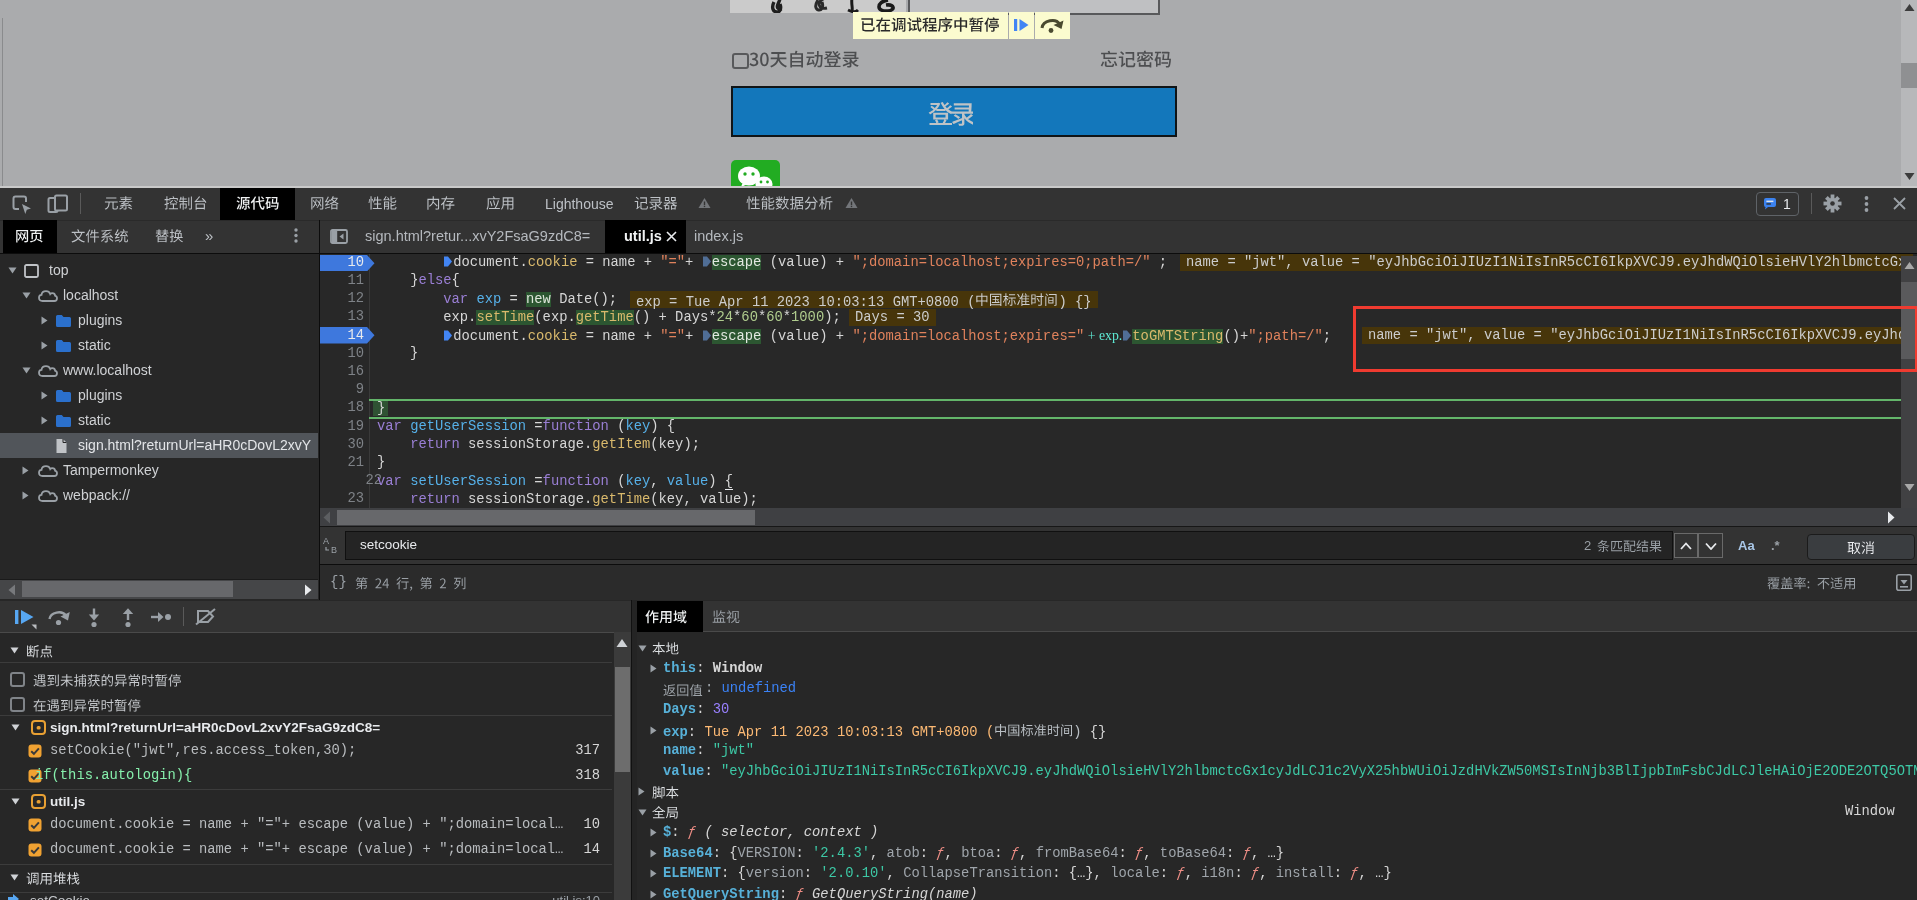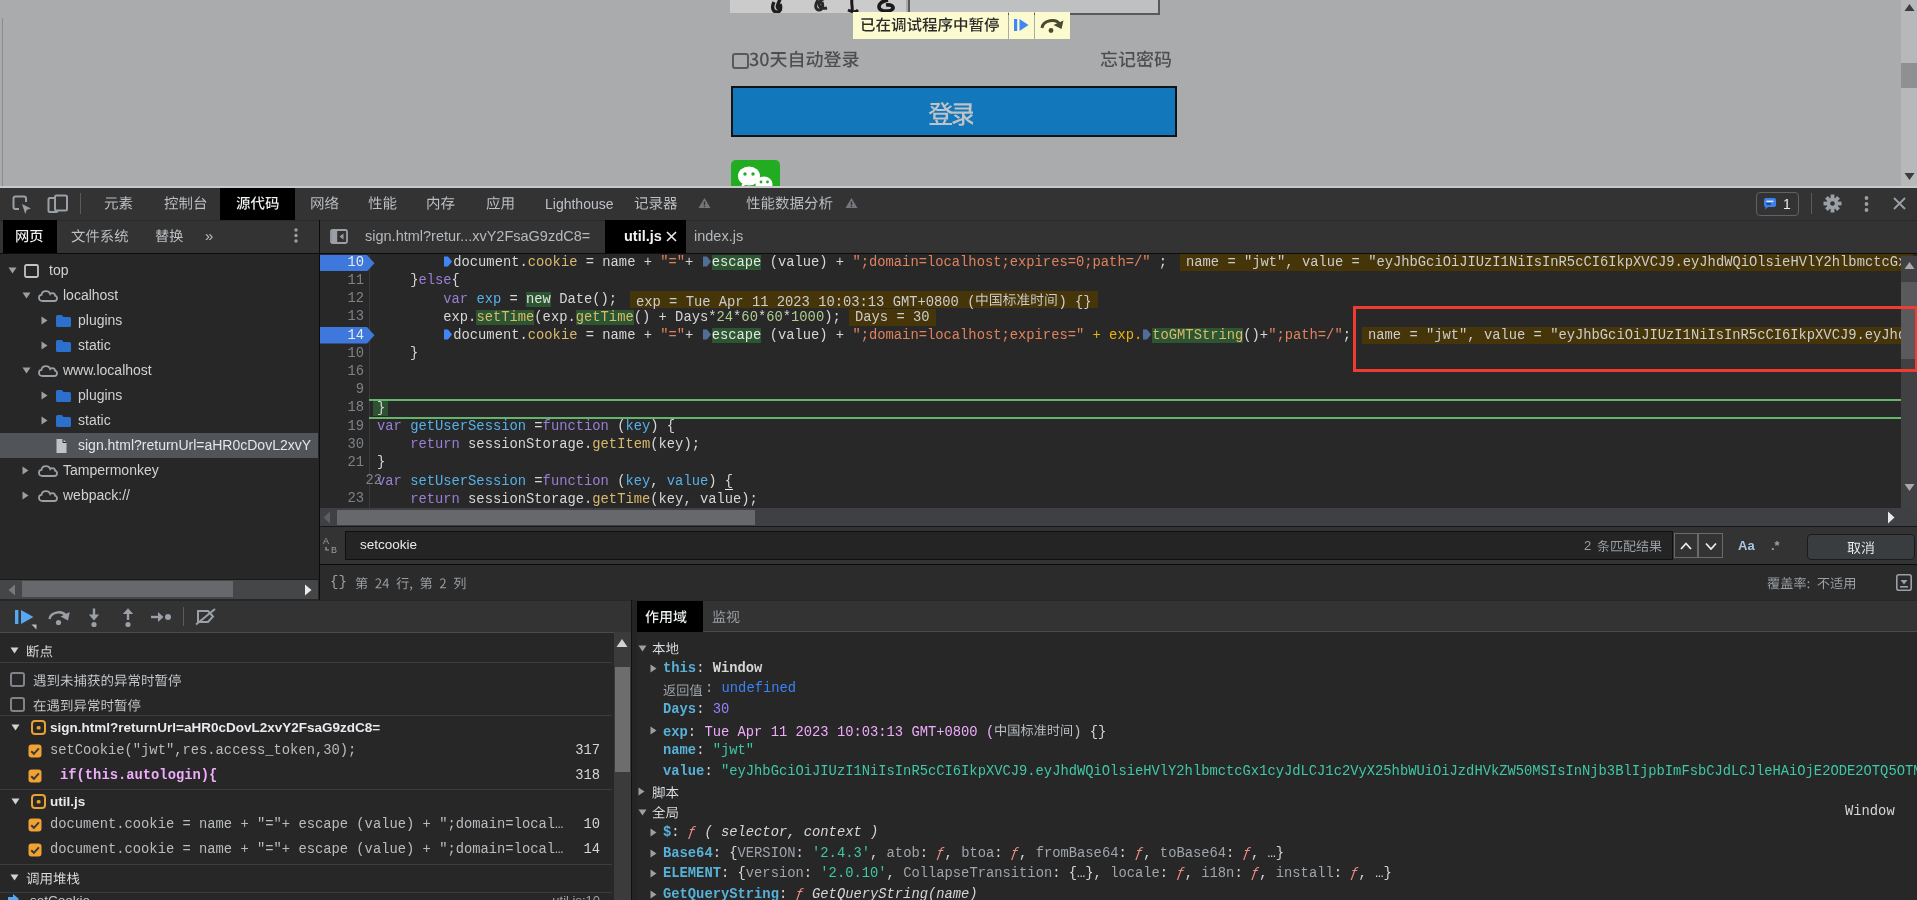--- a/index.html
+++ b/index.html
@@ -397,21 +397,21 @@
     </svg><span style="color:#d6d6d6;">document</span><span style="color:#d6d6d6;">.</span><span style="color:#d9b96c;">cookie</span><span style="color:#d6d6d6;"> = name + </span><span style="color:#e0825c;">"="</span><span style="color:#d6d6d6;">+ </span><svg style="display:inline-block;vertical-align:-1px;" width="10" height="11">
       <path d="M1 0.5 L5 0.5 L9 5.5 L5 10.5 L1 10.5 Z" fill="#71a7f0" fill-opacity="0.55"></path>
     </svg><span style="color: #e2e8e0;background:#2c5631;">escape</span><span style="color:#d6d6d6;"> (value) + </span><span style="color:#e0825c;">";domain=localhost;expires=0;path=/"</span><span style="color:#d6d6d6;"> ;</span></div>
 <div class="m" style="position:absolute;left:377px;top:272.4px;line-height:17px;color:#d6d6d6;">    <span style="color:#d6d6d6;">}</span><span style="color:#9a7fd5;">else</span><span style="color:#d6d6d6;">{</span></div>
 <div class="m" style="position:absolute;left:377px;top:290.6px;line-height:17px;color:#d6d6d6;">        <span style="color:#9a7fd5;">var</span> <span style="color:#56b0e8;">exp</span><span style="color:#d6d6d6;"> = </span><span style="color:#dde6da;background:#2c5631;">new</span> <span style="color:#d6d6d6;margin-top:23px;">Date</span><span style="color:#d6d6d6;">();</span></div>
 <div class="m" style="position:absolute;left:377px;top:308.8px;line-height:17px;color:#d6d6d6;">        <span style="color:#d6d6d6;">exp.</span><span style="color:#d9b96c;background:#2c5631;">setTime</span><span style="color:#d6d6d6;">(exp.</span><span style="color:#d9b96c;background:#2c5631;">getTime</span><span style="color:#d6d6d6;">() + Days</span><span style="color:#d6d6d6;">*</span><span style="color:#b0cc8e;">24</span><span style="color:#d6d6d6;">*</span><span style="color:#b0cc8e;">60</span><span style="color:#d6d6d6;">*</span><span style="color:#b0cc8e;">60</span><span style="color:#d6d6d6;">*</span><span style="color:#b0cc8e;">1000</span><span style="color:#d6d6d6;">);</span></div>
 <div class="m" style="position:absolute;left:377px;top:327.0px;line-height:17px;color:#d6d6d6;">        <svg style="display:inline-block;vertical-align:-1px;" width="10" height="11">
       <path d="M1 0.5 L5 0.5 L9 5.5 L5 10.5 L1 10.5 Z" fill="#4285f4"></path>
     </svg><span style="color:#d6d6d6;">document</span><span style="color:#d6d6d6;">.</span><span style="color:#d9b96c;">cookie</span><span style="color:#d6d6d6;"> = name + </span><span style="color:#e0825c;">"="</span><span style="color:#d6d6d6;">+ </span><svg style="display:inline-block;vertical-align:-1px;" width="10" height="11">
       <path d="M1 0.5 L5 0.5 L9 5.5 L5 10.5 L1 10.5 Z" fill="#71a7f0" fill-opacity="0.55"></path>
-    </svg><span style="color:#e2e8e0;background:#2c5631;">escape</span><span style="color:#d6d6d6;"> (value) + </span><span style="color:#e0825c;">";domain=localhost;expires="</span><span style="color:#eab308;"> + exp.</span><svg style="display:inline-block;vertical-align:-1px;" width="10" height="11">
+    </svg><span style="color:#e2e8e0;background:#2c5631;">escape</span><span style="color:#d6d6d6;"> (value) + </span><span style="color:#e0825c;">";domain=localhost;expires="</span><span style="color:#5eead4;font-family:Liberation Serif, serif;"> + exp.</span><svg style="display:inline-block;vertical-align:-1px;" width="10" height="11">
       <path d="M1 0.5 L5 0.5 L9 5.5 L5 10.5 L1 10.5 Z" fill="#71a7f0" fill-opacity="0.55"></path>
     </svg><span style="color:#d9b96c;background:#2c5631;">toGMTString</span><span style="color:#d6d6d6;">()+</span><span style="color:#e0825c;">";path=/"</span><span style="color:#d6d6d6;">;</span></div>
 <div class="m" style="position:absolute;left:377px;top:345.2px;line-height:17px;color:#d6d6d6;">    }</div>
 <div class="m" style="position:absolute;left:377px;top:399.8px;line-height:17px;color:#d6d6d6;">}</div>
 <div class="m" style="position:absolute;left:377px;top:418.0px;line-height:17px;color:#d6d6d6;"><span style="color:#9a7fd5;">var</span> <span style="color:#56b0e8;">getUserSession</span><span style="color:#d6d6d6;"> =</span><span style="color:#9a7fd5;">function</span><span style="color:#d6d6d6;"> (</span><span style="color:#56b0e8;">key</span><span style="color:#d6d6d6;">) {</span></div>
 <div class="m" style="position:absolute;left:377px;top:436.2px;line-height:17px;color:#d6d6d6;">    <span style="color:#9a7fd5;">return</span><span style="color:#d6d6d6;"> sessionStorage</span><span style="color:#d6d6d6;">.</span><span style="color:#d9b96c;">getItem</span><span style="color:#d6d6d6;">(key);</span></div>
 <div class="m" style="position:absolute;left:377px;top:454.4px;line-height:17px;color:#d6d6d6;">}</div>
 <div class="m" style="position:absolute;left:377px;top:472.6px;line-height:17px;color:#d6d6d6;"><span style="color:#9a7fd5;">var</span> <span style="color:#56b0e8;">setUserSession</span><span style="color:#d6d6d6;"> =</span><span style="color:#9a7fd5;">function</span><span style="color:#d6d6d6;"> (</span><span style="color:#56b0e8;">key</span><span style="color:#d6d6d6;">, </span><span style="color:#56b0e8;">value</span><span style="color:#d6d6d6;">) </span><span style="color:#d6d6d6;border-bottom:1.5px solid #e8eaed;">{</span></div>
 <div class="m" style="position:absolute;left:377px;top:490.8px;line-height:17px;color:#d6d6d6;">    <span style="color:#9a7fd5;">return</span><span style="color:#d6d6d6;"> sessionStorage</span><span style="color:#d6d6d6;">.</span><span style="color:#d9b96c;">getTime</span><span style="color:#d6d6d6;">(key, value);</span></div>
 <div class="m" style="position:absolute;left:1180px;top:254.2px;line-height:17px;height:17px;background:#47350a;color:#cbcccd;padding:0 6px;width:721px;overflow:hidden;white-space:pre;">name = "jwt", value = "eyJhbGciOiJIUzI1NiIsInR5cCI6IkpXVCJ9.eyJhdWQiOlsieHVlY2hlbmctcGx1cyJdLCJ1c2VyX25hbWUiOiJzdHVkZW50MSIsInNjb3BlIjpbImFsbCJdLCJleHAiOjE2ODE2OTQ5OTMsImp0aSI6</div>
@@ -587,21 +587,21 @@
     </svg>
   </div>
 <div class="m" style="position:absolute;left:50px;top:743px;color:#b9bcbf;">setCookie("jwt",res.access_token,30);</div>
 <div class="m" style="position:absolute;left:540px;top:743px;width:60px;text-align:right;color:#d6d6d6;">317</div>
 <div style="position:absolute;left:28px;top:769px;">
     <svg width="14" height="14">
       <rect x="0.5" y="0.5" width="13" height="13" rx="3" fill="#f0a232"></rect>
       <path d="M3.2 7.2 L5.9 9.8 L10.9 4.3" stroke="#3a3a3a" stroke-width="2" fill="none"></path>
     </svg>
   </div>
-<div class="m" style="position:absolute;left:60px;top:768px;color:#f0abfc;font-weight:bold;">if(this.autologin){</div>
+<div class="m" style="position:absolute;left:35px;top:768px;color:#86efac;">if(this.autologin){</div>
 <div class="m" style="position:absolute;left:540px;top:768px;width:60px;text-align:right;color:#d6d6d6;">318</div>
 <div style="position:absolute;left:0;top:789px;width:612px;height:1px;background:#3c3c3c;"></div>
 <div style="position:absolute;left:11px;top:798.0px;">
     <svg width="9" height="7">
       <path d="M0.5 0.5 L8.5 0.5 L4.5 6.5 Z" fill="#cfd2d6"></path>
     </svg>
   </div>
 <div style="position:absolute;left:31px;top:794px;">
     <svg width="15" height="15">
       <rect x="1" y="1" width="13" height="13" rx="3" stroke="#e8a033" stroke-width="2" fill="none"></rect>
@@ -687,21 +687,21 @@
       <path d="M3.3 7V12.1H2.3V8H0.6V7ZM1 3.1 1.8 2.6Q2.1 2.9 2.4 3.3Q2.8 3.7 3.1 4Q3.4 4.4 3.6 4.6L2.8 5.2Q2.6 5 2.3 4.6Q2 4.2 1.6 3.8Q1.3 3.4 1 3.1ZM5.6 5.5H11V6.4H5.6ZM5.1 3.1H6.1V6Q6.1 6.7 6 7.4Q5.9 8.2 5.8 9Q5.6 9.8 5.3 10.5Q5 11.3 4.5 11.9Q4.4 11.8 4.2 11.7Q4.1 11.6 3.9 11.5Q3.8 11.4 3.7 11.3Q4.3 10.6 4.6 9.6Q4.9 8.7 5 7.7Q5.1 6.8 5.1 6ZM10.9 5.5H11L11.2 5.5L11.8 5.7Q11.5 6.9 10.9 8Q10.3 9 9.6 9.8Q8.8 10.6 8 11.2Q7.1 11.7 6.1 12.1Q6.1 11.9 5.9 11.7Q5.7 11.5 5.6 11.3Q6.4 11 7.3 10.5Q8.1 10 8.8 9.2Q9.5 8.5 10 7.6Q10.6 6.7 10.9 5.7ZM11.4 2.3 12.3 3.1Q11.4 3.4 10.2 3.5Q9 3.7 7.8 3.8Q6.5 3.9 5.4 3.9Q5.3 3.8 5.2 3.5Q5.2 3.2 5.1 3.1Q5.9 3 6.8 3Q7.7 2.9 8.5 2.8Q9.4 2.7 10.1 2.6Q10.9 2.5 11.4 2.3ZM6.4 7.8 7.1 7.2Q7.7 7.7 8.3 8.3Q9 8.8 9.7 9.4Q10.4 9.9 11 10.5Q11.6 11 12 11.4L11.2 12.1Q10.8 11.7 10.3 11.1Q9.7 10.6 9 10Q8.3 9.4 7.7 8.9Q7 8.3 6.4 7.8ZM2.7 11.7Q3.1 11.7 3.4 11.9Q3.7 12.1 4.2 12.4Q4.9 12.8 5.8 12.9Q6.7 13 7.8 13Q8.5 13 9.4 12.9Q10.3 12.9 11.2 12.8Q12 12.8 12.7 12.7Q12.6 12.8 12.6 13Q12.5 13.2 12.5 13.4Q12.4 13.6 12.4 13.7Q12 13.8 11.4 13.8Q10.8 13.8 10.2 13.8Q9.5 13.9 8.9 13.9Q8.2 13.9 7.7 13.9Q6.5 13.9 5.6 13.8Q4.7 13.6 4 13.3Q3.6 13 3.3 12.8Q2.9 12.6 2.7 12.6Q2.5 12.6 2.2 12.8Q2 13 1.7 13.3Q1.4 13.7 1.1 14L0.4 13.1Q1.1 12.5 1.7 12.1Q2.3 11.7 2.7 11.7Z M18.1 6.6V9.6H21.4V6.6ZM17.2 5.7H22.3V10.5H17.2ZM14.3 2.6H25.3V14.2H24.3V3.6H15.3V14.2H14.3ZM14.9 12.6H24.9V13.5H14.9Z M30.7 3.5H38.7V4.3H30.7ZM30.2 13H39.1V13.9H30.2ZM31.4 5.6H37.9V13.3H36.9V6.3H32.3V13.3H31.4ZM32.1 7.5H37.2V8.2H32.1ZM32 9.3H37.4V10H32ZM32 11.2H37.2V11.9H32ZM34.3 2.1 35.4 2.2Q35.3 2.8 35.1 3.5Q35 4.2 34.8 4.8Q34.7 5.4 34.5 5.9L33.7 5.8Q33.8 5.3 33.9 4.7Q34 4 34.1 3.3Q34.3 2.7 34.3 2.1ZM29.9 2.1 30.8 2.4Q30.4 3.5 29.9 4.6Q29.3 5.7 28.7 6.7Q28.1 7.6 27.4 8.4Q27.3 8.3 27.2 8.1Q27.1 7.9 27 7.7Q26.9 7.5 26.8 7.4Q27.4 6.7 28 5.9Q28.6 5.1 29.1 4.1Q29.5 3.1 29.9 2.1ZM28.5 5.6 29.4 4.7 29.4 4.7V14.3H28.5Z" fill="#9fa5ab"></path>
     </svg>
   </div>
 <div class="m" style="position:absolute;left:705px;top:680.7px;color:#9fa5ab;">: <span style="color:#3b82f6;">undefined</span></div>
 <div class="m" style="position:absolute;left:663px;top:701.2px;line-height:17.5px;color:#d6d6d6;"><span style="color:#57b1d9;font-weight:bold;">Days</span><span style="color:#d6d6d6;">: </span><span style="color:#9980ff;">30</span></div>
 <div style="position:absolute;left:650px;top:725.7px;">
     <svg width="7" height="9">
       <path d="M0.5 0.5 L6.5 4.5 L0.5 8.5 Z" fill="#9aa0a6"></path>
     </svg>
   </div>
-<div class="m" style="position:absolute;left:663px;top:721.7px;line-height:17.5px;color:#d6d6d6;"><span style="color:#57b1d9;font-weight:bold;">exp</span><span style="color:#d6d6d6;">: </span><span style="color:#f0abfc;">Tue Apr 11 2023 10:03:13 GMT+0800 (</span><span style="display:inline-block;vertical-align:-3.2px;line-height:0;"><svg width="79" height="17" viewBox="0 0 79 17">
+<div class="m" style="position:absolute;left:663px;top:721.7px;line-height:17.5px;color:#d6d6d6;"><span style="color:#57b1d9;font-weight:bold;">exp</span><span style="color:#d6d6d6;">: </span><span style="color:#fdba74;">Tue Apr 11 2023 10:03:13 GMT+0800 (</span><span style="display:inline-block;vertical-align:-3.2px;line-height:0;"><svg width="79" height="17" viewBox="0 0 79 17">
         <path d="M1.3 4.5H11.9V10.7H10.9V5.4H2.3V10.7H1.3ZM1.8 9H11.5V9.9H1.8ZM6 2.1H7.1V14.2H6Z M16.4 4.8H23.2V5.6H16.4ZM16.8 7.5H22.9V8.4H16.8ZM16.2 10.6H23.5V11.5H16.2ZM19.3 5H20.2V11.1H19.3ZM21 9 21.7 8.6Q22 8.9 22.4 9.3Q22.8 9.8 23 10.1L22.3 10.5Q22.1 10.2 21.8 9.7Q21.4 9.3 21 9ZM14.3 2.7H25.3V14.3H24.2V3.6H15.3V14.3H14.3ZM14.9 12.7H24.7V13.6H14.9Z M32.5 3.1H38.3V4H32.5ZM32 6.3H39V7.2H32ZM34.8 6.7H35.8V13Q35.8 13.4 35.7 13.6Q35.6 13.9 35.3 14Q35 14.1 34.5 14.2Q34.1 14.2 33.4 14.2Q33.4 14 33.3 13.7Q33.2 13.4 33.1 13.2Q33.6 13.2 34 13.2Q34.4 13.2 34.5 13.2Q34.7 13.2 34.7 13.1Q34.8 13.1 34.8 13ZM36.7 8.9 37.5 8.6Q37.9 9.3 38.2 10Q38.5 10.8 38.7 11.4Q38.9 12.1 39 12.7L38.1 13Q38 12.5 37.8 11.8Q37.6 11.1 37.3 10.3Q37 9.6 36.7 8.9ZM32.9 8.7 33.8 8.9Q33.6 9.6 33.3 10.4Q33 11.1 32.7 11.8Q32.4 12.5 32 13Q31.9 12.9 31.8 12.8Q31.6 12.7 31.5 12.6Q31.3 12.5 31.2 12.4Q31.8 11.7 32.2 10.7Q32.6 9.7 32.9 8.7ZM27.1 4.9H31.8V5.8H27.1ZM29.1 2.1H30.1V14.2H29.1ZM28.9 5.5 29.6 5.7Q29.5 6.4 29.2 7.2Q29 8 28.6 8.7Q28.3 9.5 28 10.2Q27.6 10.8 27.3 11.3Q27.2 11.2 27.1 11Q27 10.8 26.9 10.6Q26.8 10.5 26.7 10.4Q27.2 9.8 27.6 9Q28 8.2 28.4 7.2Q28.7 6.3 28.9 5.5ZM30 6.1Q30.1 6.2 30.4 6.6Q30.6 6.9 30.9 7.3Q31.2 7.7 31.5 8Q31.7 8.3 31.8 8.4L31.3 9.2Q31.1 9 30.9 8.6Q30.7 8.3 30.4 7.8Q30.1 7.4 29.9 7.1Q29.6 6.8 29.5 6.6Z M45.1 7.1H51.7V8H45.1ZM45.1 9.7H51.6V10.6H45.1ZM45.1 12.4H52.2V13.3H45.1ZM45.5 2.2 46.4 2.5Q46 3.6 45.5 4.6Q45 5.7 44.4 6.6Q43.8 7.5 43.1 8.2Q43 8.1 42.9 8Q42.8 7.8 42.6 7.7Q42.5 7.6 42.4 7.5Q43 6.9 43.6 6Q44.2 5.2 44.7 4.2Q45.1 3.2 45.5 2.2ZM45.3 4.5H51.9V5.3H45.3V14.3H44.4V5.2L45.1 4.5ZM48.1 5H49.1V12.9H48.1ZM47.6 2.6 48.4 2.2Q48.8 2.6 49.1 3.2Q49.3 3.7 49.5 4.1L48.6 4.5Q48.5 4.1 48.2 3.6Q47.9 3 47.6 2.6ZM40.2 3.1 41.1 2.7Q41.4 3.1 41.8 3.7Q42.2 4.2 42.5 4.7Q42.8 5.2 42.9 5.6L42 6.1Q41.9 5.7 41.6 5.2Q41.3 4.7 40.9 4.1Q40.6 3.6 40.2 3.1ZM40.2 13.2Q40.5 12.6 40.9 11.9Q41.2 11.1 41.6 10.3Q42 9.5 42.3 8.7L43.1 9.2Q42.9 9.9 42.5 10.7Q42.2 11.5 41.9 12.3Q41.6 13 41.2 13.6Z M54.4 3.2H58V11.8H54.4V10.9H57.1V4.1H54.4ZM54.4 7H57.4V7.9H54.4ZM53.9 3.2H54.8V12.9H53.9ZM58.6 4.8H65.5V5.7H58.6ZM62.9 2.2H63.9V12.8Q63.9 13.3 63.7 13.6Q63.6 13.8 63.2 13.9Q62.9 14.1 62.2 14.1Q61.6 14.1 60.6 14.1Q60.5 13.9 60.4 13.6Q60.3 13.3 60.2 13.1Q60.7 13.1 61.2 13.1Q61.7 13.1 62 13.1Q62.4 13.1 62.5 13.1Q62.7 13.1 62.8 13Q62.9 13 62.9 12.8ZM59.1 7.2 59.9 6.8Q60.2 7.3 60.6 7.9Q61 8.5 61.4 9Q61.7 9.5 61.9 9.9L61.1 10.5Q60.9 10 60.5 9.5Q60.2 8.9 59.8 8.3Q59.4 7.7 59.1 7.2Z M67.2 5.1H68.2V14.3H67.2ZM67.4 2.8 68.2 2.3Q68.5 2.6 68.8 2.9Q69.1 3.2 69.4 3.6Q69.7 3.9 69.8 4.2L69 4.7Q68.8 4.4 68.6 4.1Q68.3 3.8 68 3.4Q67.7 3 67.4 2.8ZM70.6 2.9H77.6V3.8H70.6ZM77 2.9H78V13Q78 13.5 77.9 13.7Q77.8 13.9 77.6 14Q77.3 14.1 76.9 14.2Q76.5 14.2 75.9 14.2Q75.8 14 75.7 13.7Q75.6 13.5 75.5 13.3Q76 13.3 76.3 13.3Q76.7 13.3 76.8 13.3Q76.9 13.3 77 13.2Q77 13.2 77 13.1ZM71 9.3V11.1H74.2V9.3ZM71 6.7V8.5H74.2V6.7ZM70.1 5.9H75.1V11.9H70.1Z" fill="#b9bfc4"></path>
       </svg></span><span style="color:#b9bfc4;">) </span><span style="color:#d6d6d6;">{}</span></div>
 <div class="m" style="position:absolute;left:663px;top:742.2px;line-height:17.5px;color:#d6d6d6;"><span style="color:#57b1d9;font-weight:bold;">name</span><span style="color:#d6d6d6;">: </span><span style="color:#3dc9a6;">"jwt"</span></div>
 <div class="m" style="position:absolute;left:663px;top:762.7px;line-height:17.5px;color:#d6d6d6;"><span style="color:#57b1d9;font-weight:bold;">value</span><span style="color:#d6d6d6;">: </span><span style="color:#3dc9a6;">"eyJhbGciOiJIUzI1NiIsInR5cCI6IkpXVCJ9.eyJhdWQiOlsieHVlY2hlbmctcGx1cyJdLCJ1c2VyX25hbWUiOiJzdHVkZW50MSIsInNjb3BlIjpbImFsbCJdLCJleHAiOjE2ODE2OTQ5OTMsImp0aSI6IjY1ZDI2NzEyLWZ</span></div>
 <div style="position:absolute;left:638px;top:787.2px;">
     <svg width="7" height="9">
       <path d="M0.5 0.5 L6.5 4.5 L0.5 8.5 Z" fill="#9aa0a6"></path>
     </svg>
   </div>
 <div style="position:absolute;left:652px;top:783.7px;line-height:0;">

